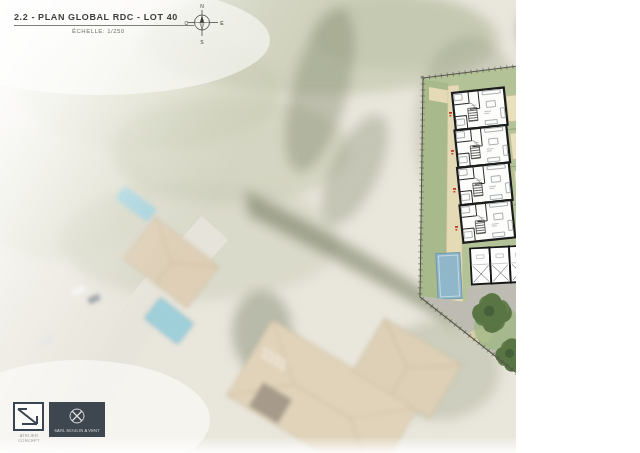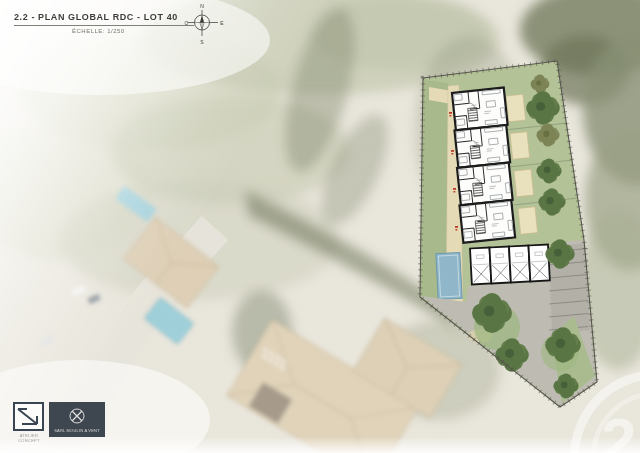--- a/index.html
+++ b/index.html
@@ -1,16 +1,16 @@
 <!DOCTYPE html>
 <html><head>
 <meta charset="utf-8">
 <style>
   html,body{margin:0;padding:0;background:#fff;}
-  .stage{position:relative;width:640px;height:453px;overflow:hidden;
+  .stage{position:relative;width:516px;height:453px;overflow:hidden;
          font-family:"Liberation Sans",sans-serif;background:#eae7de;}
   .stage svg{position:absolute;left:0;top:0;}
   .hdr-title{position:absolute;left:14px;top:12px;font-size:9px;font-weight:bold;
              letter-spacing:.6px;color:#3d3d38;white-space:nowrap;}
   .hdr-line{position:absolute;left:14px;top:25px;width:180px;height:1px;background:#80807a;}
   .hdr-scale{position:absolute;left:72px;top:28px;font-size:6px;letter-spacing:.5px;color:#77776f;}
   .logo1{position:absolute;left:13px;top:402px;width:31px;height:29px;background:#fcfcfb;
          border:2px solid #3a4553;box-sizing:border-box;}
   .logo1-caption{position:absolute;left:10px;top:433px;width:38px;text-align:center;
          font-size:4px;letter-spacing:.3px;color:#9b9b96;}

